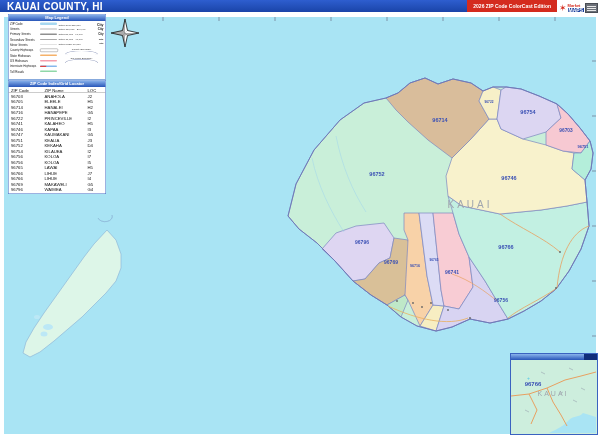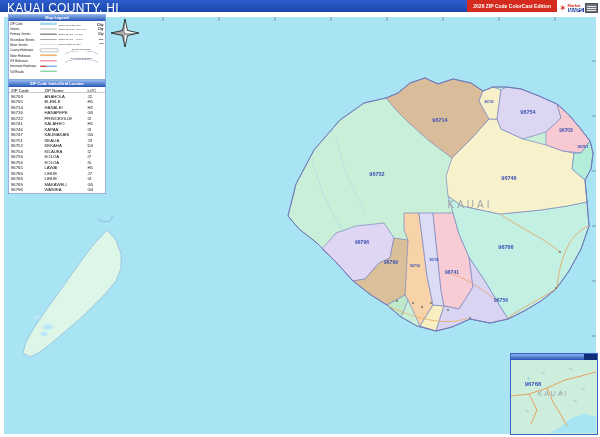--- a/index.html
+++ b/index.html
@@ -1,19 +1,19 @@
 <!DOCTYPE html>
 <html><head>
 <meta charset="utf-8">
 <style>
   html,body{margin:0;padding:0;background:#ffffff;font-family:"Liberation Sans",sans-serif;}
   #stage{position:relative;width:600px;height:437px;background:#ffffff;overflow:hidden;}
   
   #titlebar{position:absolute;left:0;top:0;width:600px;height:12px;background:linear-gradient(180deg,#2e5ecf,#1a44a8);}
-  #title-text{position:absolute;left:7px;top:1px;color:#ffffff;font-size:12px;font-weight:normal;letter-spacing:.3px;text-align:center;}
+  #title-text{position:absolute;left:7px;top:1px;color:#ffffff;font-size:10px;font-weight:bold;letter-spacing:.3px;text-align:center;}
   #edition{position:absolute;right:43px;top:0;height:12px;padding:0 6px;background:#d42b1e;color:#ffffff;
            font-size:5px;font-weight:bold;display:flex;align-items:center;}
   #logo{position:absolute;right:0;top:0;width:43px;height:16px;background:#ffffff;display:flex;align-items:center;gap:1px;padding-left:2px;box-sizing:border-box;}
   #logo .star{color:#d42b1e;font-size:9px;line-height:9px;}
   #logo .lstack{display:flex;flex-direction:column;line-height:4px;}
   #logo .l1{color:#d42b1e;font-size:4px;font-weight:bold;}
   #logo .l2{color:#1a3f9c;font-size:5px;font-weight:bold;background:#1a3f9c;color:#fff;padding:0 1px;}
   #logo .gbox{width:13px;height:10px;background:#6b7078;border:1px solid #4a4e55;display:flex;flex-direction:column;justify-content:center;gap:1px;padding:1px;box-sizing:border-box;}
   #logo .gbox i{display:block;height:1px;background:#e8e8e8;}
   

